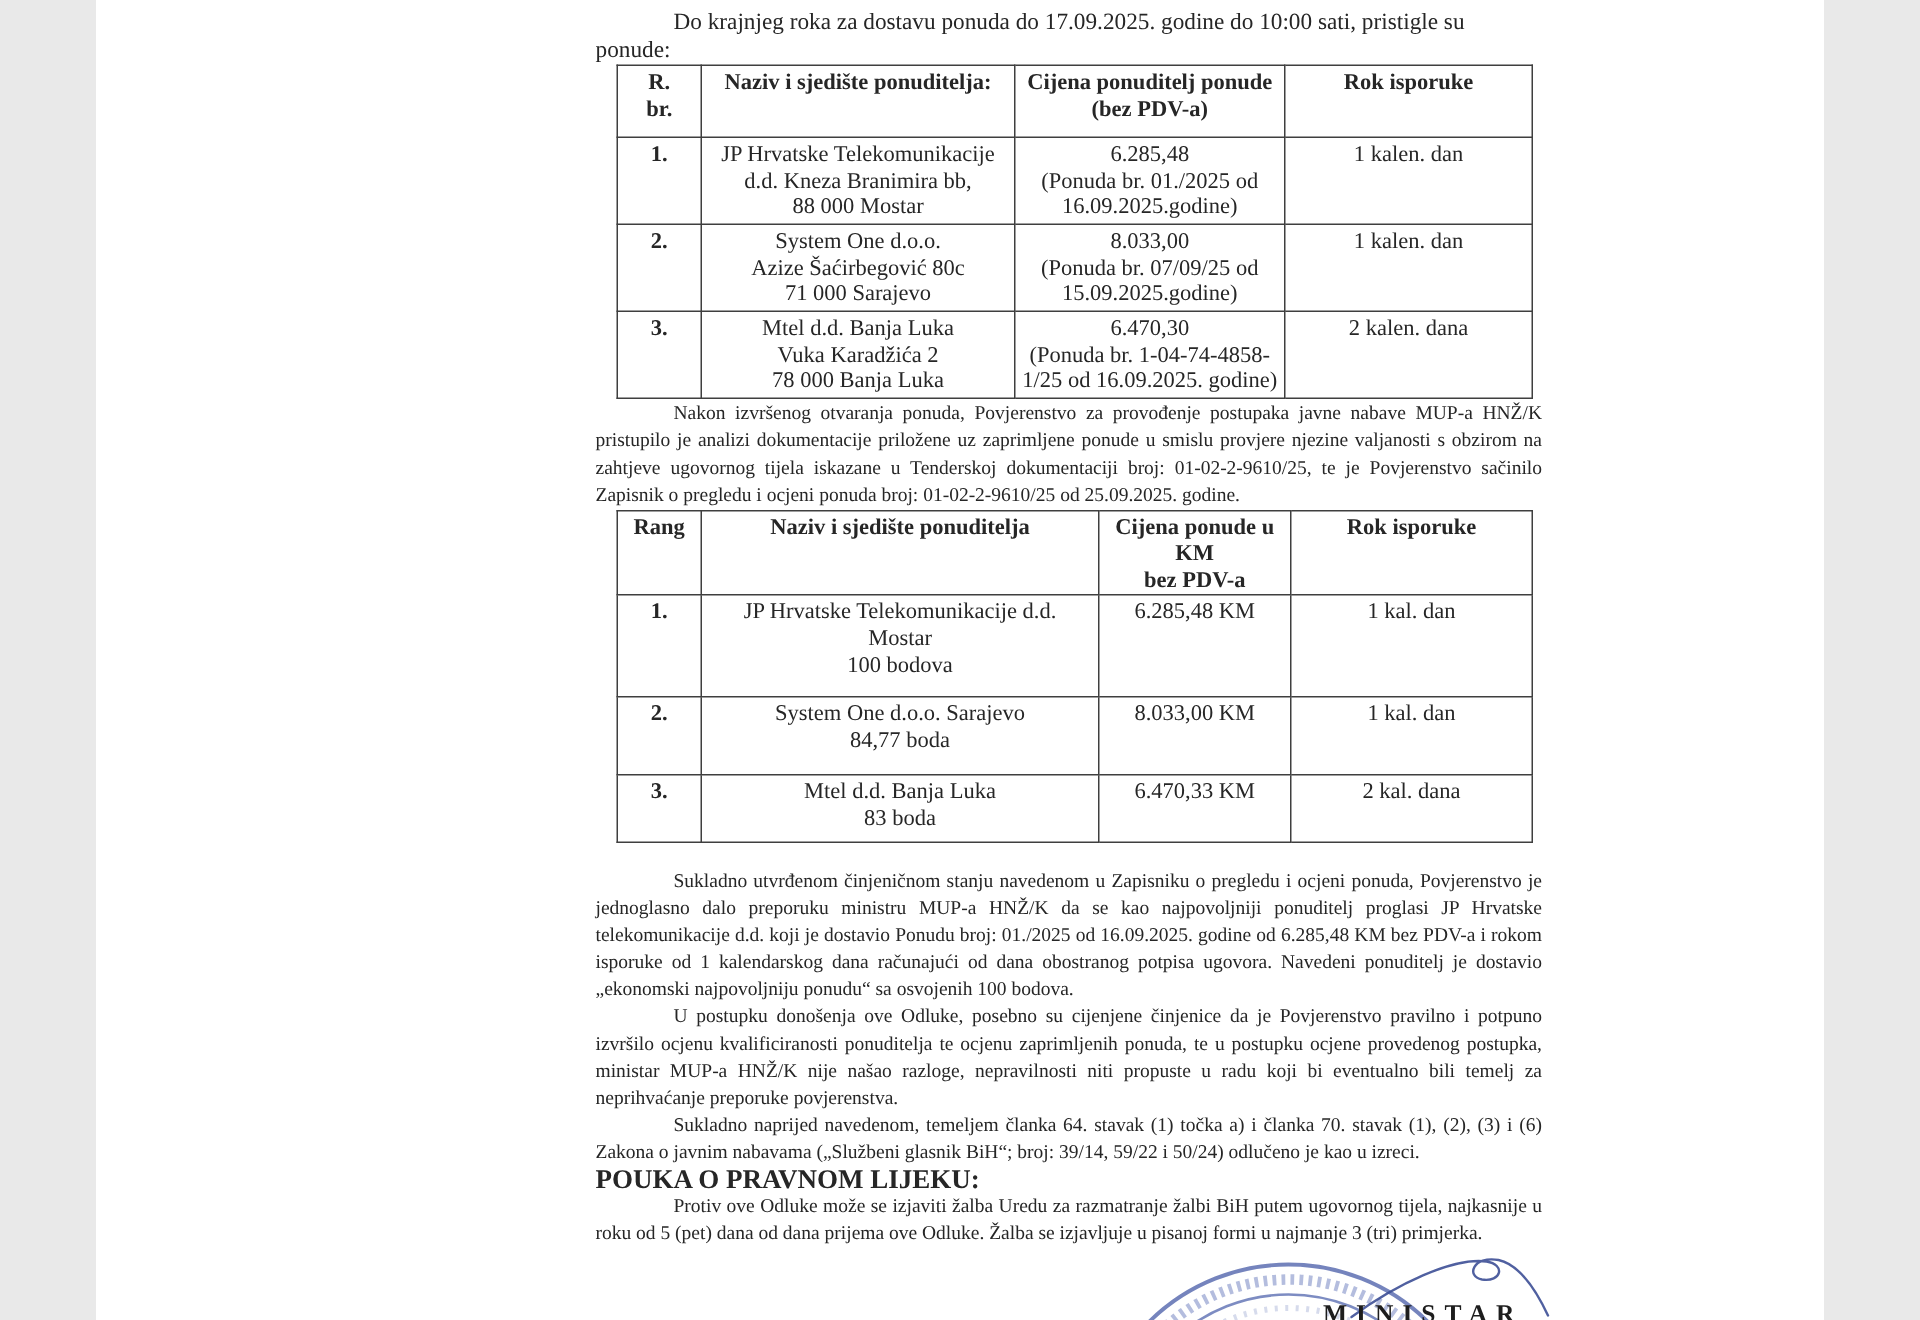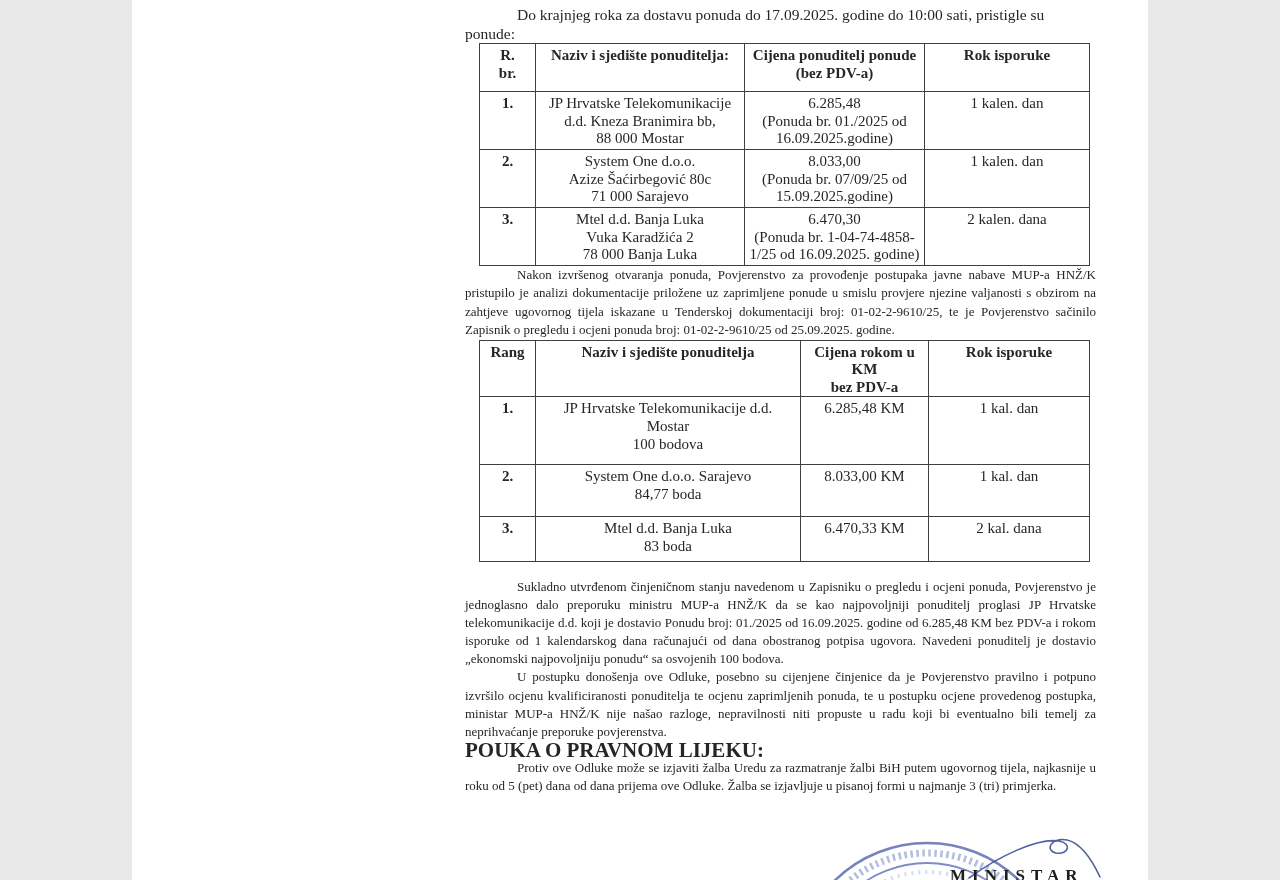--- a/index.html
+++ b/index.html
@@ -1,27 +1,27 @@
 <!DOCTYPE html>
 <html><head>
 <meta charset="utf-8">
 <style>
   html,body{margin:0;padding:0;background:#e9e9e9;}
   .page{
-    position:relative;width:1016px;height:880px;margin:0 auto;
+    position:relative;width:1152px;height:880px;margin:0 auto;
     background:#ffffff;overflow:hidden;
     font-family:"Liberation Serif","DejaVu Serif",serif;
     color:#262626;
   }
   .block-a{position:absolute;left:333px;top:6px;width:631px;}
   .block-b{position:absolute;left:333px;top:578px;width:631px;}
   .intro{margin:0;font-size:15.5px;line-height:18.5px;text-indent:52px;}
   .para{margin:0;font-size:13px;line-height:18.4px;text-align:justify;text-indent:52px;}
   .block-b .para{line-height:18.1px;}
-  .legal-heading{margin:0;font-size:21px;line-height:18.1px;font-weight:bold;}
+  .legal-heading{margin:0;font-size:18px;line-height:18.1px;font-weight:bold;}
   table.offers{
     border-collapse:collapse;table-layout:fixed;margin-left:14px;width:610px;
   }
   table.offers th,table.offers td{
     border:1.6px solid #3f3f3f;vertical-align:top;
     font-size:15px;line-height:17.6px;padding:3px 4px 0 4px;
     text-align:center;white-space:pre-line;overflow:hidden;
   }
   table.offers th{font-weight:bold;}
   th.rnum{text-align:left;padding-left:12px;}
@@ -97,21 +97,21 @@
       <colgroup>
           <col style="width:56px">
           <col style="width:265px">
           <col style="width:128px">
           <col style="width:161px">
         </colgroup>
       <tbody>
           <tr style="height:34px">
         <th>Rang</th>
         <th>Naziv i sjedište ponuditelja</th>
-        <th>Cijena rokom u KM
+        <th>Cijena ponude u KM
 bez PDV-a</th>
         <th>Rok isporuke</th>
       </tr>
       <tr style="height:68px">
         <td style="font-weight:bold">1.</td>
         <td>JP Hrvatske Telekomunikacije d.d.
 Mostar
 100 bodova</td>
         <td>6.285,48 KM</td>
         <td>1 kal. dan</td>
@@ -130,20 +130,21 @@
         <td>6.470,33 KM</td>
         <td>2 kal. dana</td>
       </tr>
     </tbody>
       </table>
   </div>
 
   <div class="block-b">
     <p class="para">Sukladno utvrđenom činjeničnom stanju navedenom u Zapisniku o pregledu i ocjeni ponuda, Povjerenstvo je jednoglasno dalo preporuku ministru MUP-a HNŽ/K da se kao najpovoljniji ponuditelj proglasi JP Hrvatske telekomunikacije d.d. koji je dostavio Ponudu broj: 01./2025 od 16.09.2025. godine od 6.285,48 KM bez PDV-a i rokom isporuke od 1 kalendarskog dana računajući od dana obostranog potpisa ugovora. Navedeni ponuditelj je dostavio „ekonomski najpovoljniju ponudu“ sa osvojenih 100 bodova.</p>
     <p class="para">U postupku donošenja ove Odluke, posebno su cijenjene činjenice da je Povjerenstvo pravilno i potpuno izvršilo ocjenu kvalificiranosti ponuditelja te ocjenu zaprimljenih ponuda, te u postupku ocjene provedenog postupka, ministar MUP-a HNŽ/K nije našao razloge, nepravilnosti niti propuste u radu koji bi eventualno bili temelj za neprihvaćanje preporuke povjerenstva.</p>
+    <p class="para">Sukladno naprijed navedenom, temeljem članka 64. stavak (1) točka a) i članka 70. stavak (1), (2), (3) i (6) Zakona o javnim nabavama („Službeni glasnik BiH“; broj: 39/14, 59/22 i 50/24) odlučeno je kao u izreci.</p>
     <p class="legal-heading">POUKA O PRAVNOM LIJEKU:</p>
     <p class="para">Protiv ove Odluke može se izjaviti žalba Uredu za razmatranje žalbi BiH putem ugovornog tijela, najkasnije u roku od 5 (pet) dana od dana prijema ove Odluke. Žalba se izjavljuje u pisanoj formi u najmanje 3 (tri) primjerka.</p>
   </div>
 
   <div class="stamp-wrap">
     <svg width="300" height="44" viewBox="0 0 300 44">
 
       <circle cx="140" cy="139" r="132" fill="none" stroke="#5265ad" stroke-width="2.6" opacity="0.8"></circle>
 
       <circle cx="140" cy="139" r="122" fill="none" stroke="#6a7bbd" stroke-width="7" stroke-dasharray="2.5 3.5" opacity="0.5"></circle>

